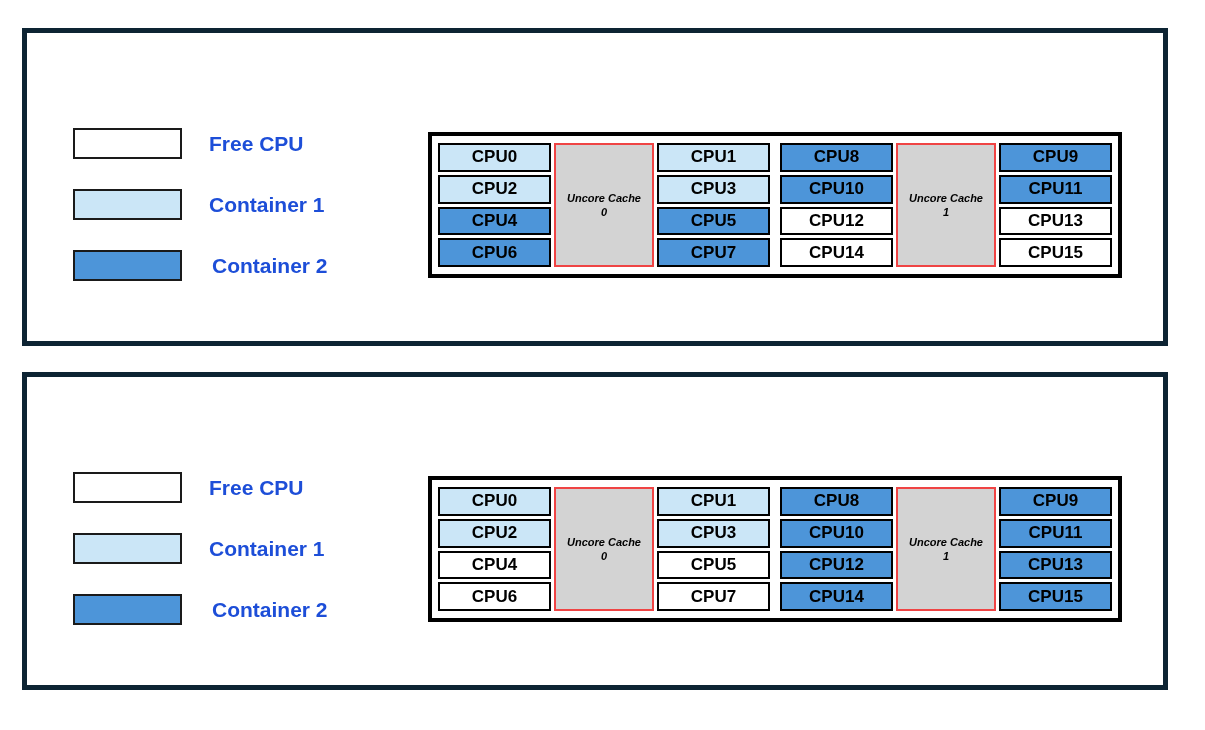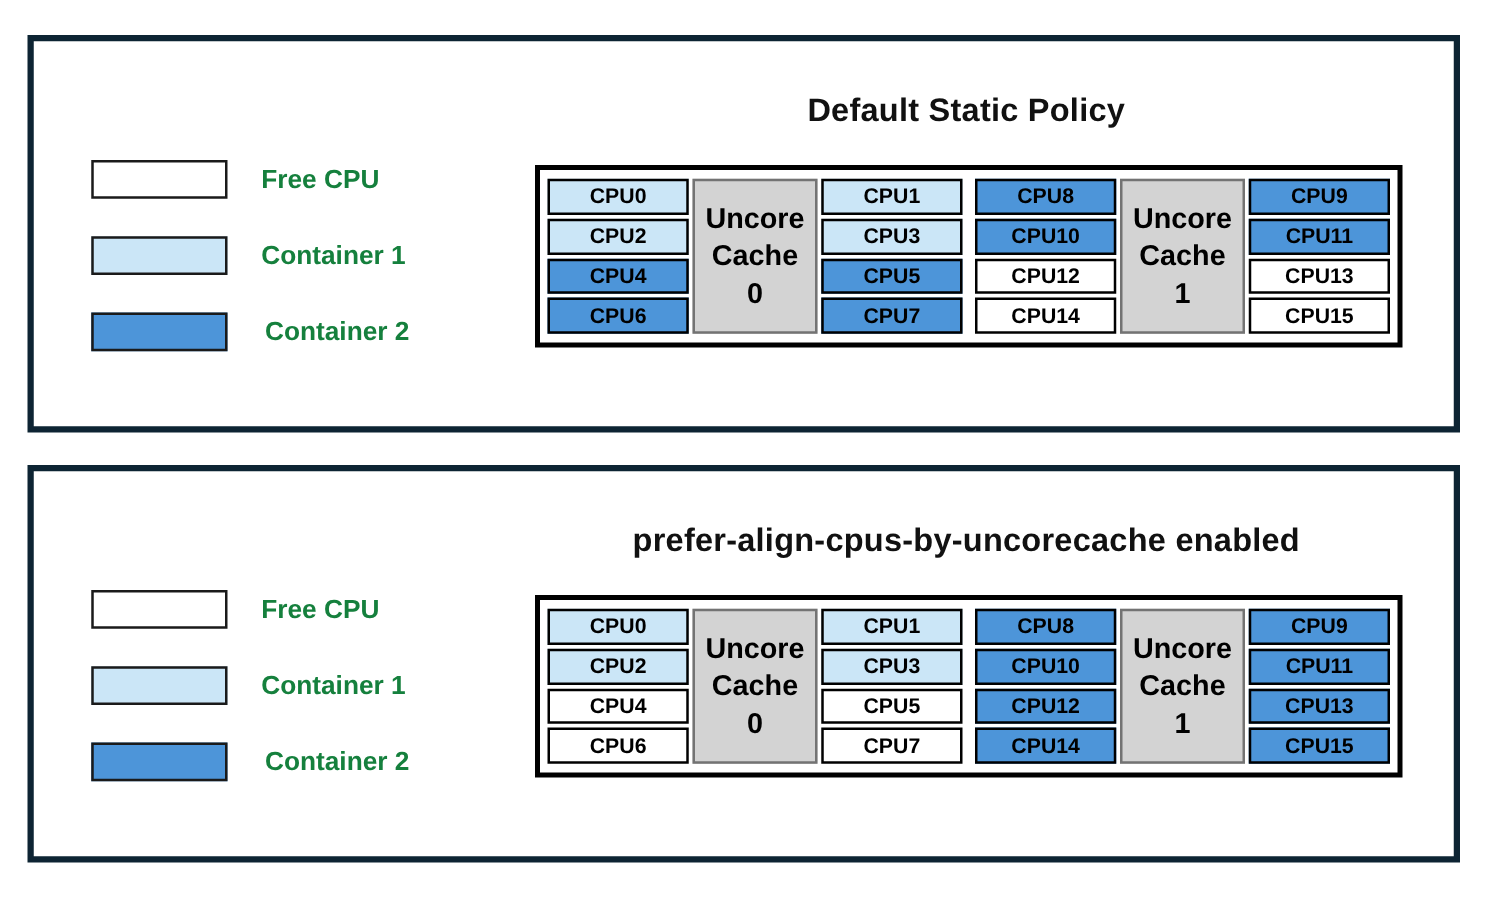--- a/index.html
+++ b/index.html
@@ -54,21 +54,21 @@
   .swatch {
     width: 109px;
     height: 31px;
     border: 2px solid #1a1a1a;
     box-sizing: border-box;
     flex: 0 0 auto;
   }
   .legend-label {
     font-size: 21px;
     font-weight: bold;
-    color: #15803d;
+    color: #1d4ed8;
     white-space: nowrap;
   }
 
   .cpu-grid {
     position: absolute;
     left: 401px;
     top: 99px;
     width: 694px;
     height: 146px;
     border: 4px solid #000000;
@@ -98,45 +98,45 @@
     align-items: center;
     justify-content: center;
     font-size: 17px;
     font-weight: bold;
     color: #000000;
     background: #ffffff;
   }
   .cache-cell {
     width: 100px;
     flex: 0 0 auto;
-    border: 2px solid #737373;
+    border: 2px solid #ef4444;
     box-sizing: border-box;
     background: #d3d3d3;
     display: flex;
     align-items: center;
     justify-content: center;
     text-align: center;
-    font-size: 23px;
+    font-size: 11px;
     font-weight: bold;
     line-height: 1.3;
     padding: 0 9px;
+    font-style: italic;
   }
 
   
   [data-state="free"]       { background: #ffffff; }
   [data-state="container1"] { background: #cbe6f7; }
   [data-state="container2"] { background: #4d95d9; text-align: right; }
 </style>
 </head>
 <body>
 
 <div class="page">
 
   <div class="panel panel--1">
-    <div class="panel-title">Default Static Policy</div>
 
     <div class="legend-row legend-row--0">
       <span class="swatch" data-state="free"></span>
       <span class="legend-label">Free CPU</span>
     </div>
     <div class="legend-row legend-row--1">
       <span class="swatch" data-state="container1"></span>
       <span class="legend-label">Container 1</span>
     </div>
     <div class="legend-row legend-row--2">
@@ -173,21 +173,20 @@
           <div class="cpu-cell" data-state="container2">CPU9</div>
           <div class="cpu-cell" data-state="container2">CPU11</div>
           <div class="cpu-cell" data-state="free">CPU13</div>
           <div class="cpu-cell" data-state="free">CPU15</div>
         </div>
       </div>
     </div>
   </div>
 
   <div class="panel panel--2">
-    <div class="panel-title">prefer-align-cpus-by-uncorecache enabled</div>
 
     <div class="legend-row legend-row--0">
       <span class="swatch" data-state="free"></span>
       <span class="legend-label">Free CPU</span>
     </div>
     <div class="legend-row legend-row--1">
       <span class="swatch" data-state="container1"></span>
       <span class="legend-label">Container 1</span>
     </div>
     <div class="legend-row legend-row--2">

